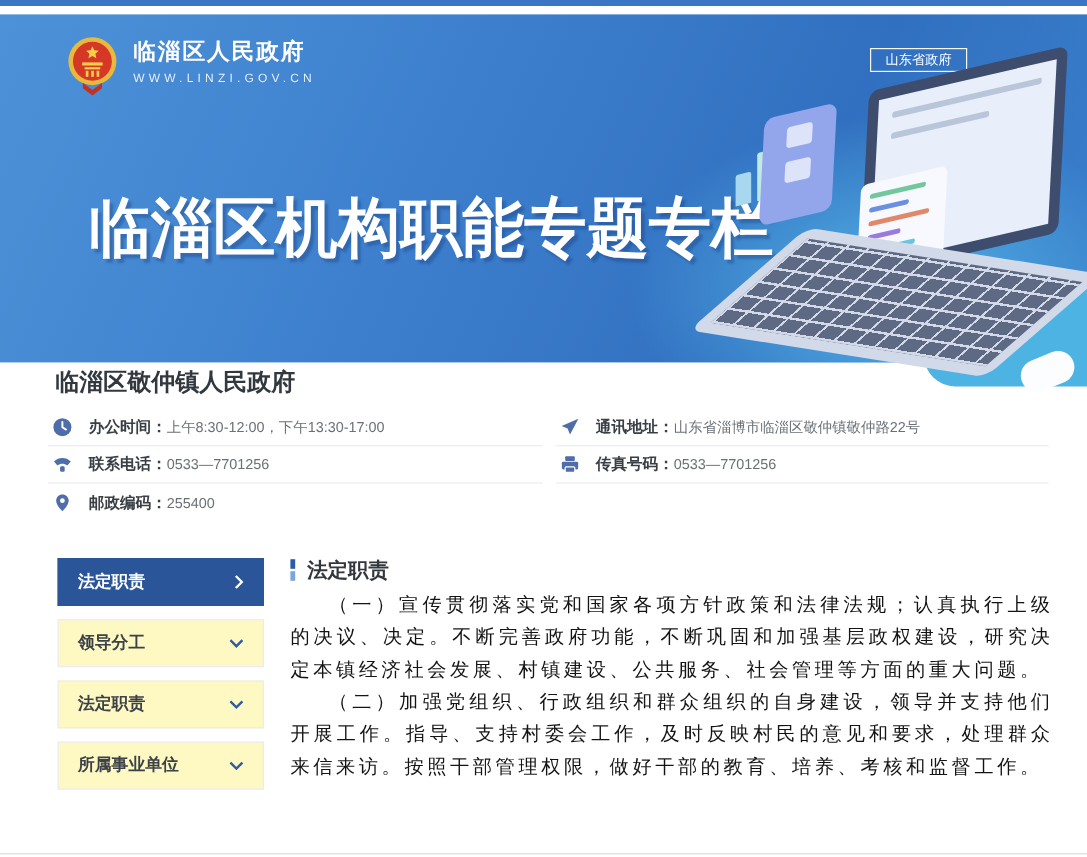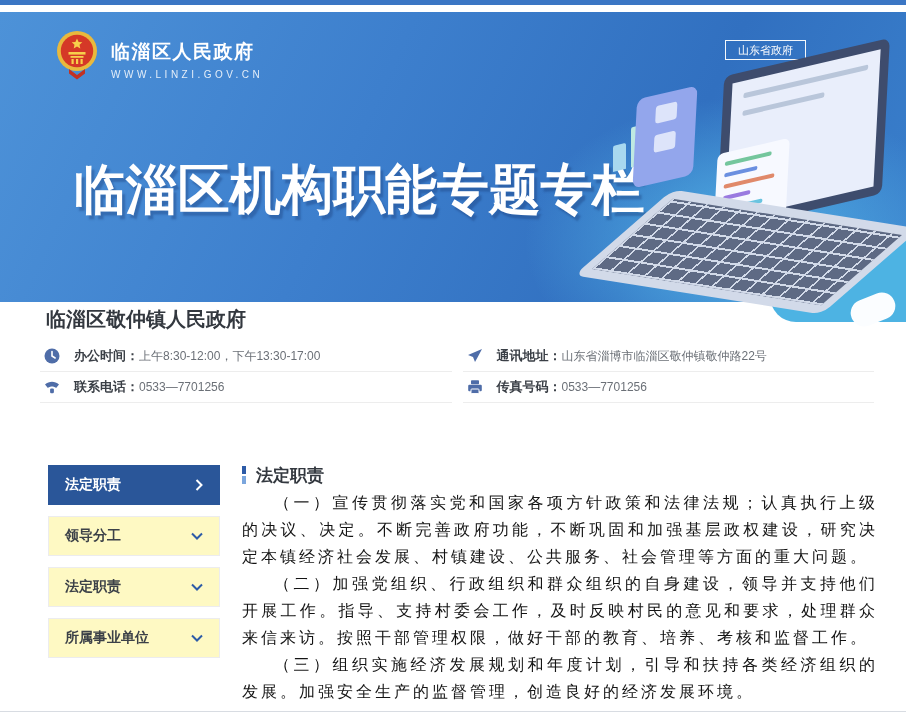--- a/index.html
+++ b/index.html
@@ -16,21 +16,21 @@
   
   .banner {
     position:absolute; top:12px; left:0; width:906px; height:290px; overflow:hidden;
     background:linear-gradient(115deg,#4d92d8 0%,#3d7fcd 40%,#3170c0 72%,#3a80cc 100%);
     z-index:1;
   }
   .banner::after{
     content:""; position:absolute; right:-70px; bottom:-90px; width:460px; height:300px;
     background:radial-gradient(ellipse at center, rgba(88,188,235,.85) 0%, rgba(88,188,235,0) 68%);
   }
-  .header-row { position:absolute; top:18px; left:55px; display:flex; align-items:flex-end; z-index:4; }
+  .header-row { position:absolute; top:18px; left:55px; display:flex; align-items:flex-start; z-index:4; }
   .emblem { width:44px; height:50px; flex:none; }
   .logo-text { margin-left:12px; color:#fff; }
   .site-name { font-size:19px; font-weight:bold; letter-spacing:1.5px; }
   .site-url  { font-size:10px; letter-spacing:3.5px; color:rgba(255,255,255,.85); margin-top:4px; }
 
   .header-nav { position:absolute; top:28px; right:100px; display:flex; gap:22px; z-index:4;flex-direction:column; }
   .nav-btn {
     border:1px solid rgba(255,255,255,.95); background:transparent; color:#fff;
     font-size:11px; line-height:14px; padding:2px 12px; cursor:pointer;
     font-family:inherit;
@@ -120,21 +120,21 @@
   .content-head { display:flex; align-items:center; height:20px; margin-bottom:6px; }
   .head-bar { width:4px; margin-right:10px; display:flex; flex-direction:column; gap:2px; }
   .head-bar .seg1 { height:8px; background:#2d5ba7; }
   .head-bar .seg2 { height:8px; background:#7ba6dd; }
   .head-text { font-size:17px; font-weight:bold; color:#33383f; }
   .paragraphs {
     font-family:"Liberation Serif","DejaVu Serif",serif;
     font-size:16px; letter-spacing:3px; line-height:27px; color:#141414;
     text-align:justify;
   }
-  .paragraphs p { margin:0; text-indent:2em;font-family:Liberation Mono, monospace; }
+  .paragraphs p { margin:0; text-indent:2em; }
 
   .bottom-divider { position:absolute; top:711px; left:0; width:906px; border-top:1px solid #d8dce2; }
 </style>
 </head>
 <body>
 
 <div class="top-strip"></div>
 
 <div class="banner">
   <div class="header-row">
@@ -226,20 +226,28 @@
   <div class="info-row">
     <svg class="info-icon" viewBox="0 0 16 16">
       <rect x="4" y="1.2" width="8" height="4" rx="0.8" fill="#4f6da8"></rect>
       <rect x="1.2" y="5.8" width="13.6" height="6.4" rx="1.2" fill="#4f6da8"></rect>
       <rect x="4" y="10" width="8" height="4.6" rx="0.8" fill="#4f6da8" stroke="#fff" stroke-width="1"></rect>
     </svg>
     <span class="info-label">传真号码：</span>
     <span class="info-value">0533—7701256</span>
   </div>
 
+  <div class="info-row no-border">
+    <svg class="info-icon" viewBox="0 0 16 16">
+      <path d="M8 1C5 1 2.8 3.2 2.8 6.2 2.8 10 8 15 8 15s5.2-5 5.2-8.8C13.2 3.2 11 1 8 1z" fill="#4f6da8"></path>
+      <circle cx="8" cy="6.2" r="2" fill="#fff"></circle>
+    </svg>
+    <span class="info-label">邮政编码：</span>
+    <span class="info-value">255400</span>
+  </div>
 </div>
 
 <div class="main">
   <div class="sidebar">
     <div class="side-item active">
       <span>法定职责</span>
       <span class="chev">
         <svg width="8" height="12" viewBox="0 0 8 12">
             <path d="M1.5 1l5 5-5 5" stroke="#fff" stroke-width="2" fill="none"></path>
           </svg>
@@ -275,18 +283,17 @@
     <div class="content-head">
       <span class="head-bar">
         <span class="seg1"></span>
           <span class="seg2"></span>
       </span>
       <span class="head-text">法定职责</span>
     </div>
     <div class="paragraphs">
       <p>（一）宣传贯彻落实党和国家各项方针政策和法律法规；认真执行上级的决议、决定。不断完善政府功能，不断巩固和加强基层政权建设，研究决定本镇经济社会发展、村镇建设、公共服务、社会管理等方面的重大问题。</p>
       <p>（二）加强党组织、行政组织和群众组织的自身建设，领导并支持他们开展工作。指导、支持村委会工作，及时反映村民的意见和要求，处理群众来信来访。按照干部管理权限，做好干部的教育、培养、考核和监督工作。</p>
-      <p>（三）组织实施经济发展规划和年度计划，引导和扶持各类经济组织的发展。加强安全生产的监督管理，创造良好的经济发展环境。</p>
     </div>
   </div>
 </div>
 
 <div class="bottom-divider"></div>
 
 </body></html>

